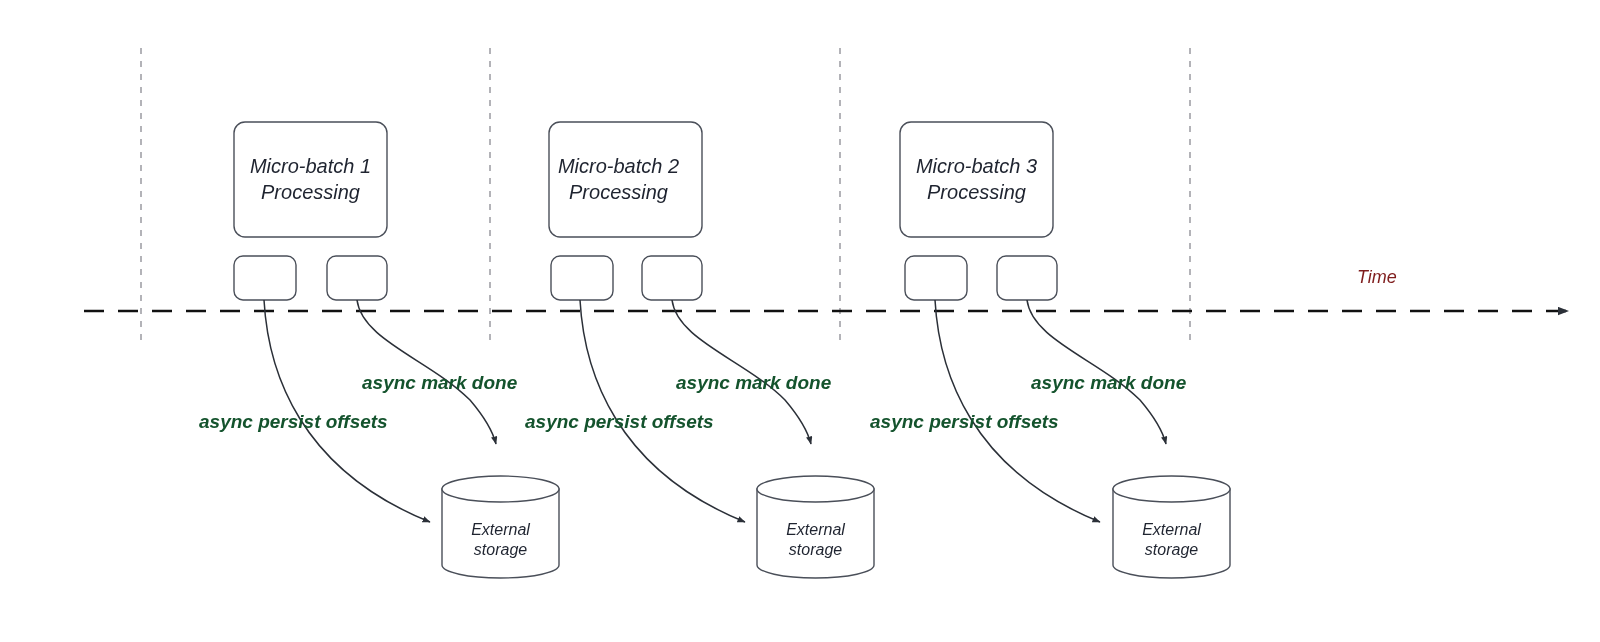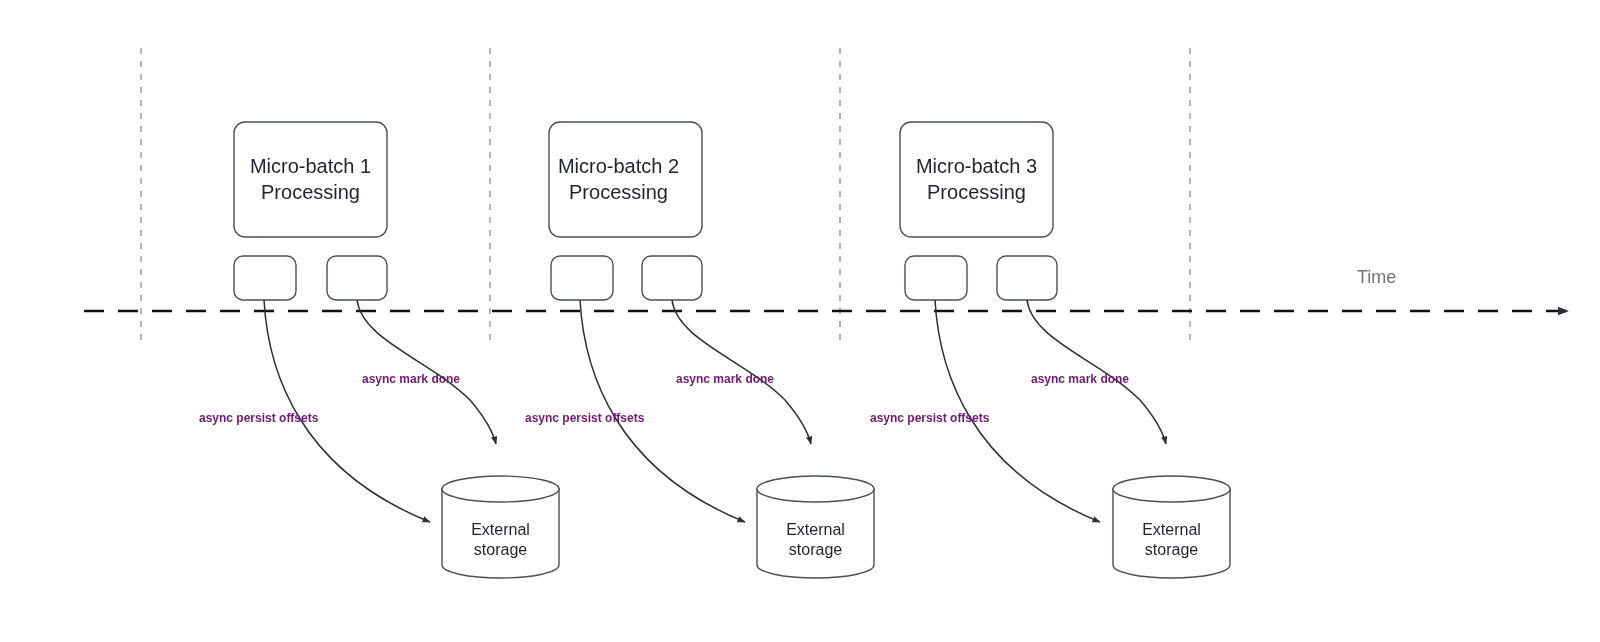--- a/index.html
+++ b/index.html
@@ -11,20 +11,21 @@
     font-family: "Liberation Sans", sans-serif;
     width: 1600px;
     height: 642px;
     overflow: hidden;
   }
   #canvas {
     position: relative;
     width: 1600px;
     height: 642px;
     background: #ffffff;
+    font-style: italic;
   }
   #svg-layer {
     position: absolute;
     left: 0;
     top: 0;
     width: 1600px;
     height: 642px;
   }
   .node-label {
     position: absolute;
@@ -35,29 +36,29 @@
     pointer-events: none;
   }
   .batch-label {
     font-size: 20px;
   }
   .store-label {
     font-size: 16px;
   }
   .edge-label {
     position: absolute;
-    font-size: 12px;
+    font-size: 19px;
     font-weight: bold;
-    color: #701a75;
+    color: #14532d;
     white-space: nowrap;
   }
   .time-label {
     position: absolute;
     font-size: 18px;
-    color: #737373;
+    color: #7f1d1d;
     white-space: nowrap;
   }
 </style>
 </head>
 <body>
 
 <div id="canvas">
   <svg id="svg-layer" viewBox="0 0 1600 642">
     <defs>
       <marker id="arrowhead" markerWidth="9" markerHeight="9" refX="7.5" refY="3.2" orient="auto" markerUnits="userSpaceOnUse">

